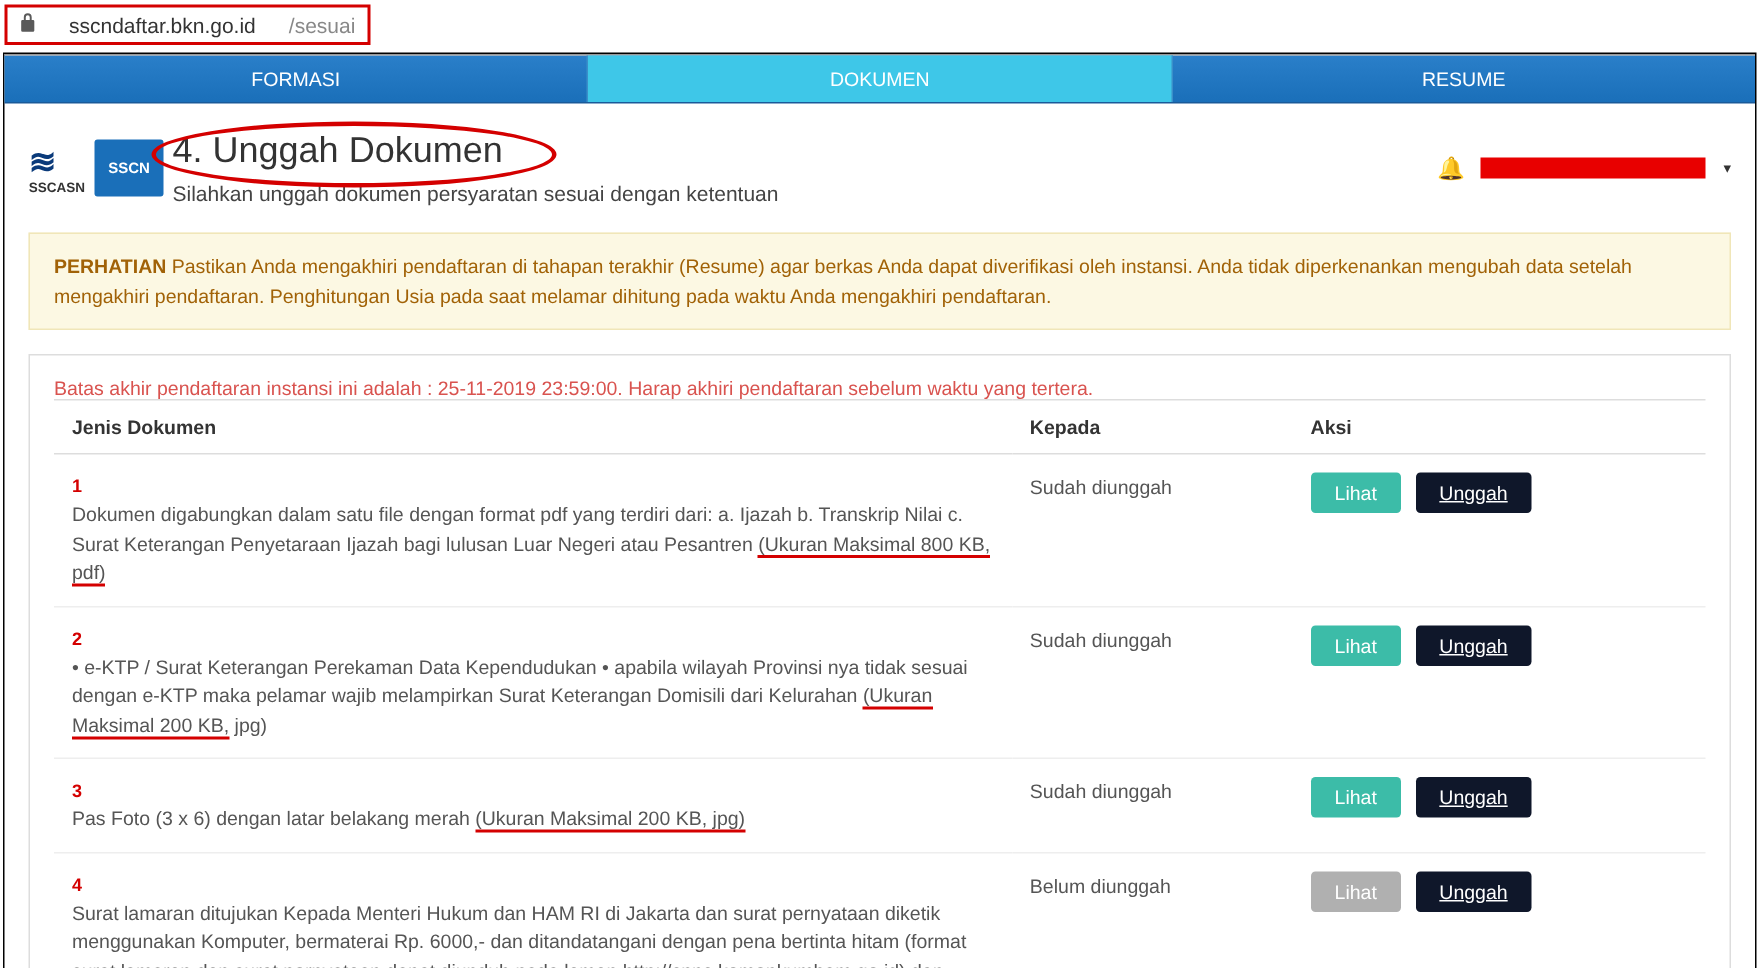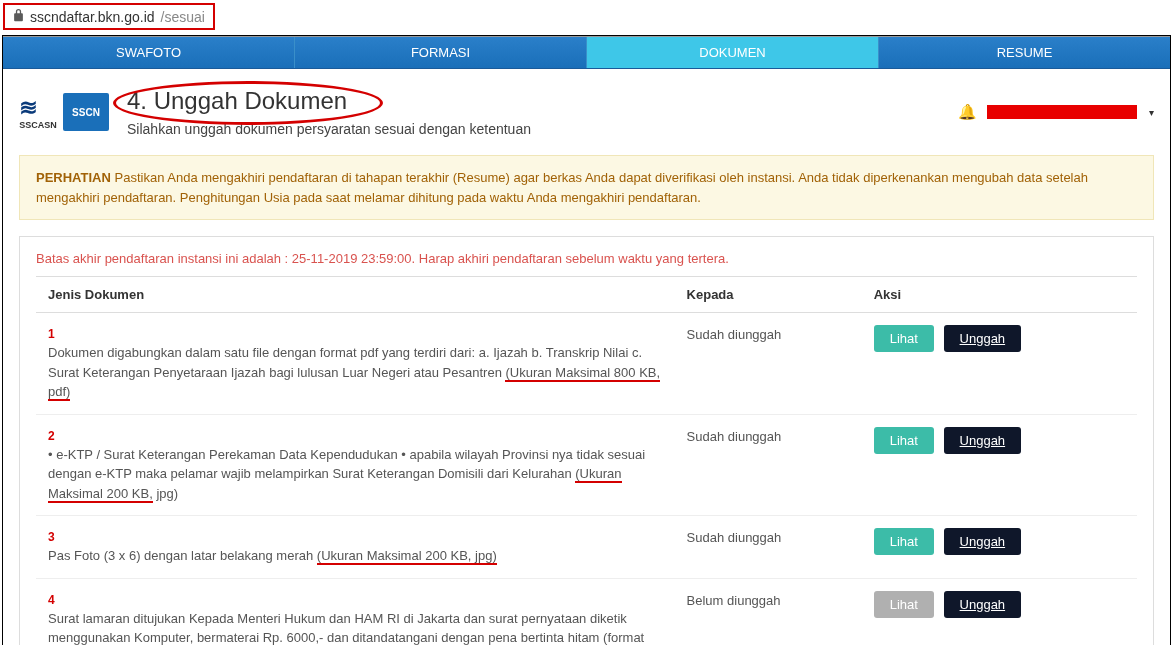--- a/index.html
+++ b/index.html
@@ -1,50 +1,50 @@
 <!DOCTYPE html>
 <html><head>
 <meta charset="utf-8">
 <style>
   * { box-sizing: border-box; margin: 0; padding: 0; }
   body { font-family: Arial, sans-serif; font-size: 13px; color: #333; background: #fff; width: 1173px; }
   
-  .url-bar { border: 2px solid #d40000; padding: 3px 8px; display: inline-flex; align-items: center; gap: 6px; margin: 3px; }
+  .url-bar { border: 2px solid #d40000; padding: 3px 8px; display: inline-flex; align-items: center; gap: 22px; margin: 3px; }
   .url-bar .domain { color: #333; font-size: 14px; }
   .url-bar .path { color: #888; font-size: 14px; }
   
   .nav-tabs { display: flex; background: linear-gradient(#2a7fc9, #1a6fb9); border-top: 1px solid #999; border-bottom: 1px solid #1a5a99; }
   .nav-tabs .tab { flex: 1; text-align: center; padding: 8px 0; color: #fff; font-size: 13px; cursor: pointer; border-right: 1px solid #3a8fc9; }
   .nav-tabs .tab:last-child { border-right: none; }
   .nav-tabs .tab.active { background: #3ec7e8; }
   
   .main-content { border: 1px solid #000; margin: 2px; padding-bottom: 10px; }
   
   .header-row { display: flex; align-items: center; padding: 18px 16px 10px 16px; }
   .logo-group { display: flex; gap: 6px; align-items: center; }
   .logo1 { width: 38px; height: 38px; background: #fff; display: flex; align-items: center; justify-content: center; }
   .logo1-inner { font-size: 9px; font-weight: bold; color: #333; text-align: center; line-height: 1; }
   .logo1-top { color: #0a3a7a; font-size: 22px; font-weight: bold; }
   .logo2 { width: 46px; height: 38px; background: #1a6fb9; color: #fff; display: flex; flex-direction: column; align-items: center; justify-content: center; font-size: 10px; font-weight: bold; border-radius: 2px; }
   
-  .title-block { margin-left: 18px; }
+  .title-block { margin-left: 6px; }
   .page-title { font-size: 24px; color: #333; position: relative; display: inline-block; }
   .title-circle { position: absolute; border: 3px solid #d40000; border-radius: 50%; width: 270px; height: 44px; left: -14px; top: -6px; pointer-events: none; }
   .page-subtitle { font-size: 14px; color: #444; margin-top: 6px; }
   
   .header-right { margin-left: auto; display: flex; align-items: center; gap: 10px; }
   .bell-icon { color: #aaa; font-size: 15px; }
   .user-block { width: 150px; height: 14px; background: #e80000; position: relative; }
   .caret { color: #333; font-size: 10px; margin-left: 2px; }
   
   .alert-box { margin: 8px 16px; padding: 12px 16px; background: #fcf8e3; border: 1px solid #f0e6b8; color: #a16207; font-size: 13px; line-height: 1.5; }
   .alert-box strong { font-weight: bold; }
   
   .content-box { margin: 16px 16px 0 16px; border: 1px solid #ddd; padding: 14px 16px 8px 16px; }
-  .deadline-text { color: #d9534f; font-size: 13px; margin-bottom: 10px; }
+  .deadline-text { color: #d9534f; font-size: 13px; }
   
   table { width: 100%; border-collapse: collapse; }
   th { text-align: left; padding: 10px 12px; border-top: 1px solid #ddd; border-bottom: 1px solid #ddd; font-weight: bold; color: #333; font-size: 13px; }
   td { padding: 12px 12px; border-top: 1px solid #eee; vertical-align: top; color: #555; font-size: 13px; line-height: 1.5; }
   th.col-doc, td.col-doc { width: 58%; }
   th.col-status, td.col-status { width: 17%; }
   th.col-aksi, td.col-aksi { width: 25%; }
   
   .row-num { color: #d40000; font-weight: bold; font-size: 12px; display: block; margin-bottom: 0px; }
   .underline-red { border-bottom: 2px solid #d40000; }
@@ -67,21 +67,20 @@
         <path fill="#5a5a5a" d="M3 6V4a3 3 0 016 0v2h1a1 1 0 011 1v7a1 1 0 01-1 1H2a1 1 0 01-1-1V7a1 1 0 011-1h1zm1.5 0h3V4a1.5 1.5 0 00-3 0v2z"></path>
       </svg>
   </span>
   <span class="domain">sscndaftar.bkn.go.id</span>
     <span class="path">/sesuai</span>
 </div>
 
 <div class="main-content">
 
   <div class="nav-tabs">
-    <div class="tab">SWAFOTO</div>
     <div class="tab">FORMASI</div>
     <div class="tab active">DOKUMEN</div>
     <div class="tab">RESUME</div>
   </div>
 
   <div class="header-row">
     <div class="logo-group">
       <div class="logo1">
         <div>
           <div class="logo1-top">≋</div>

